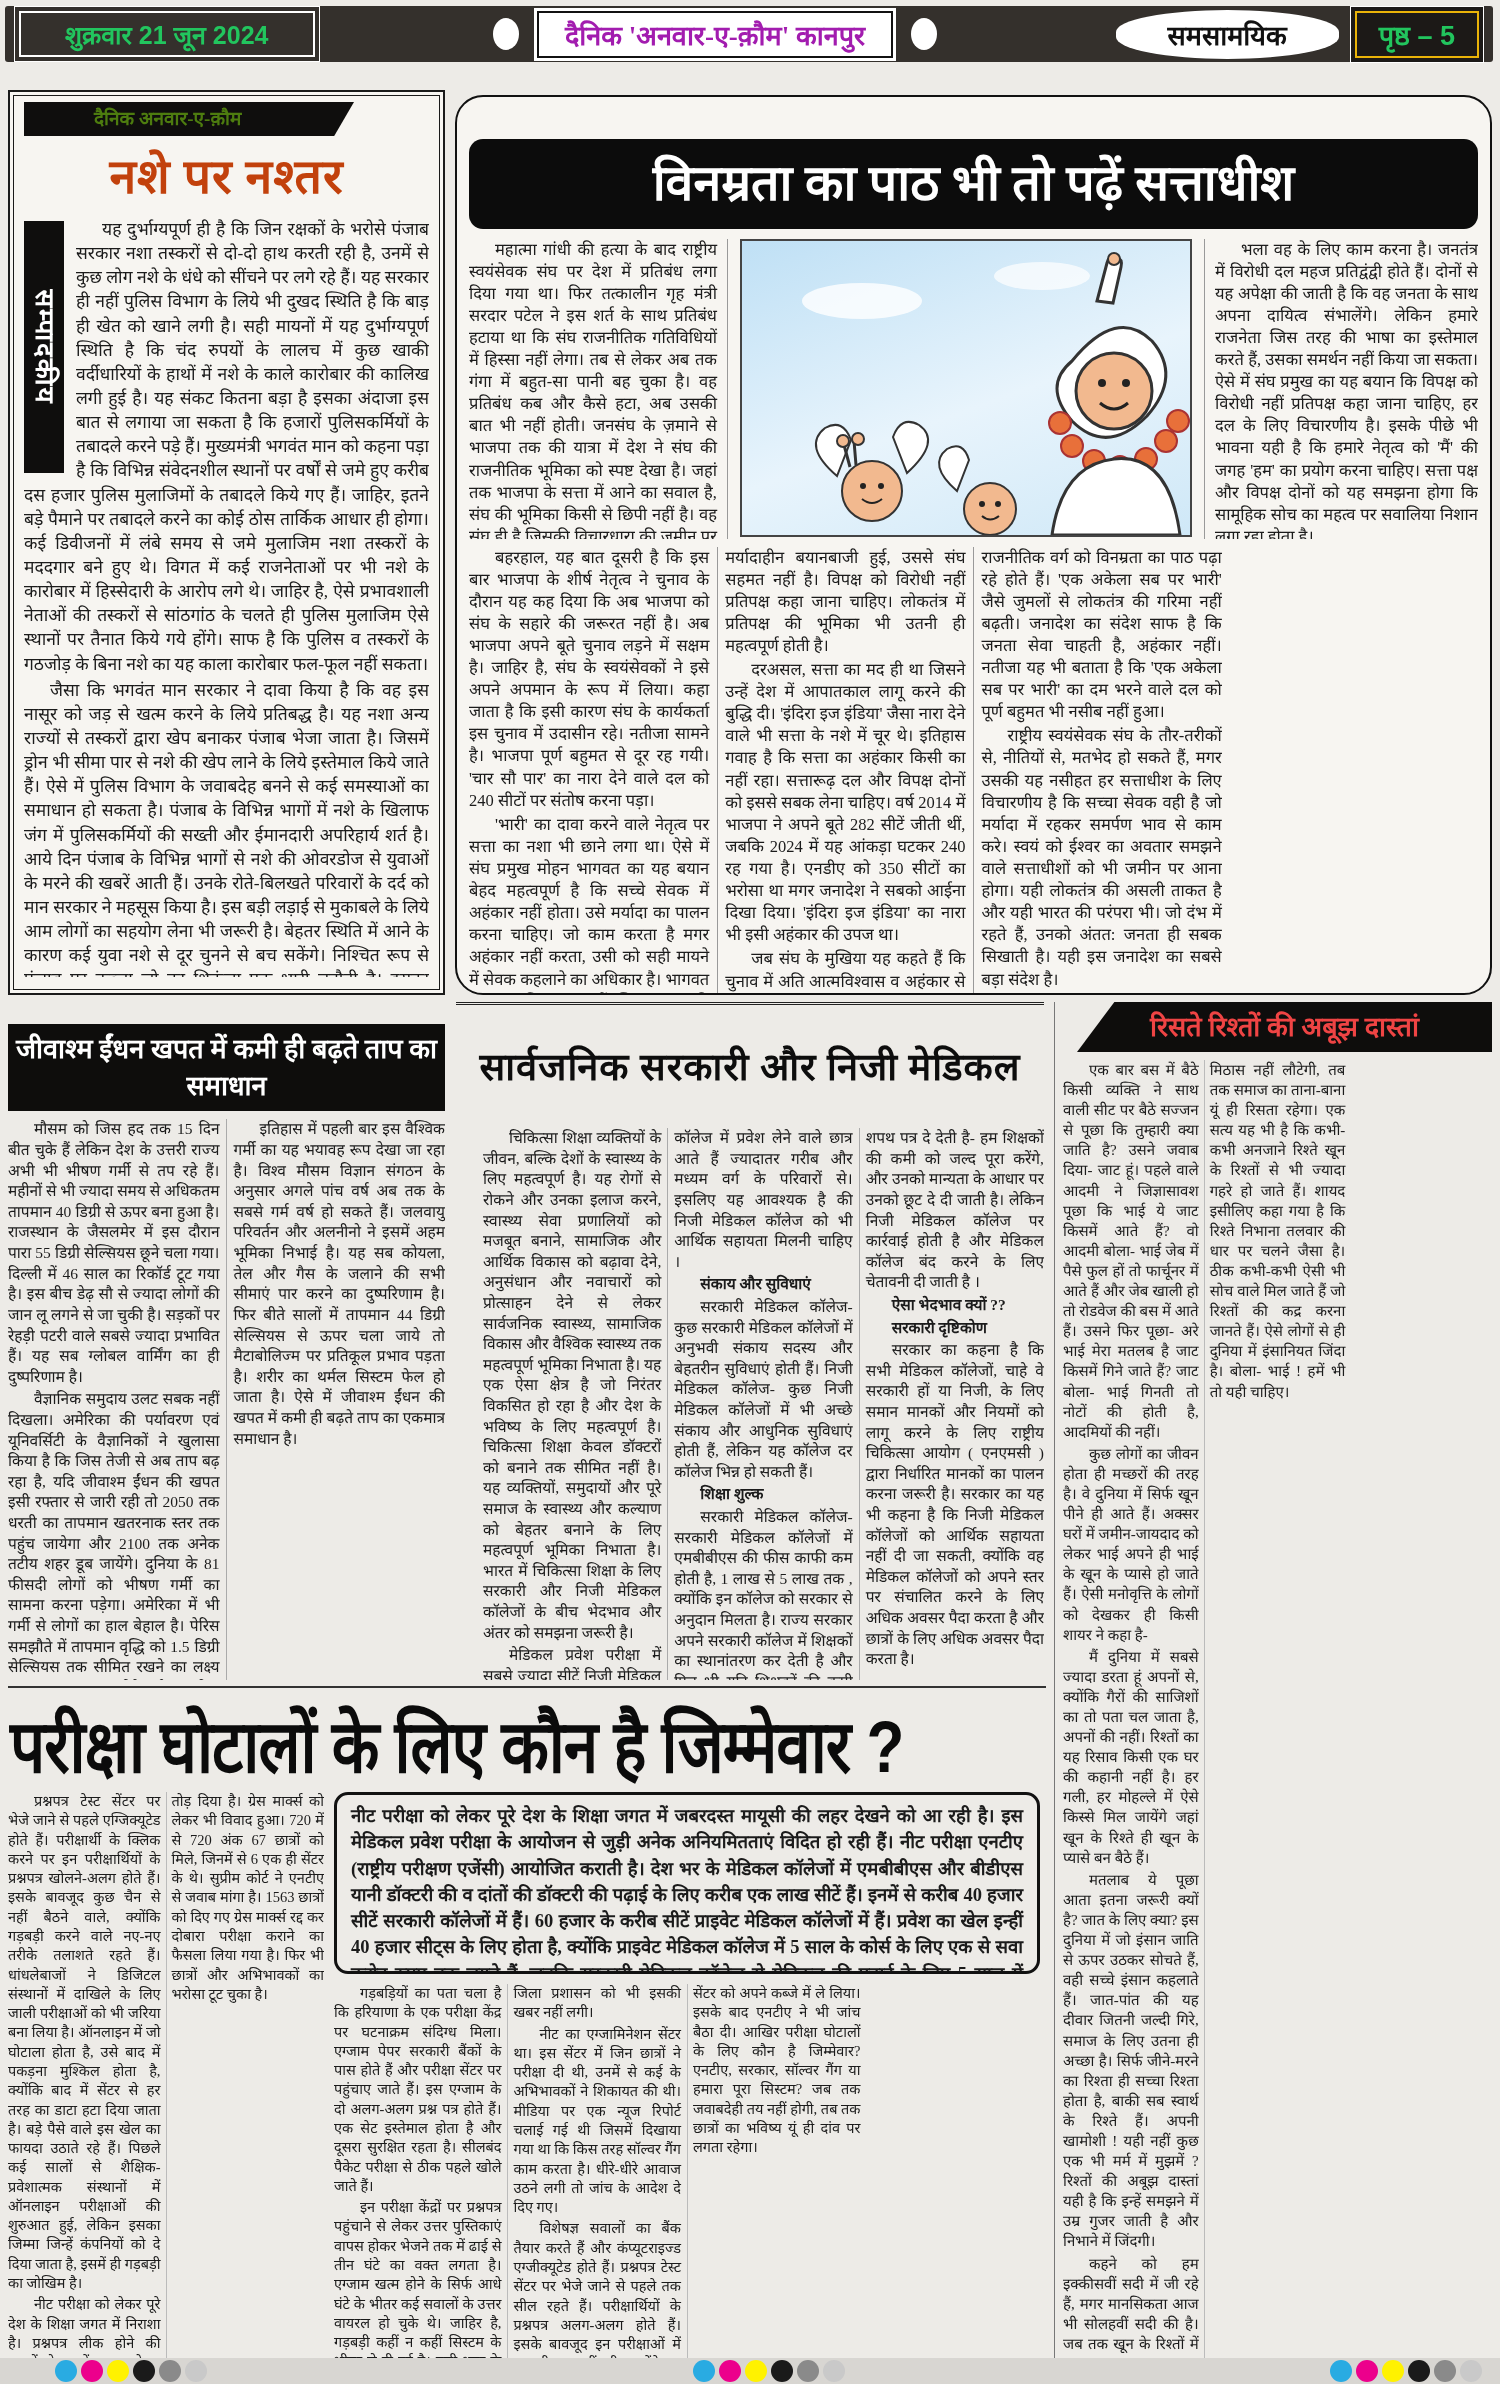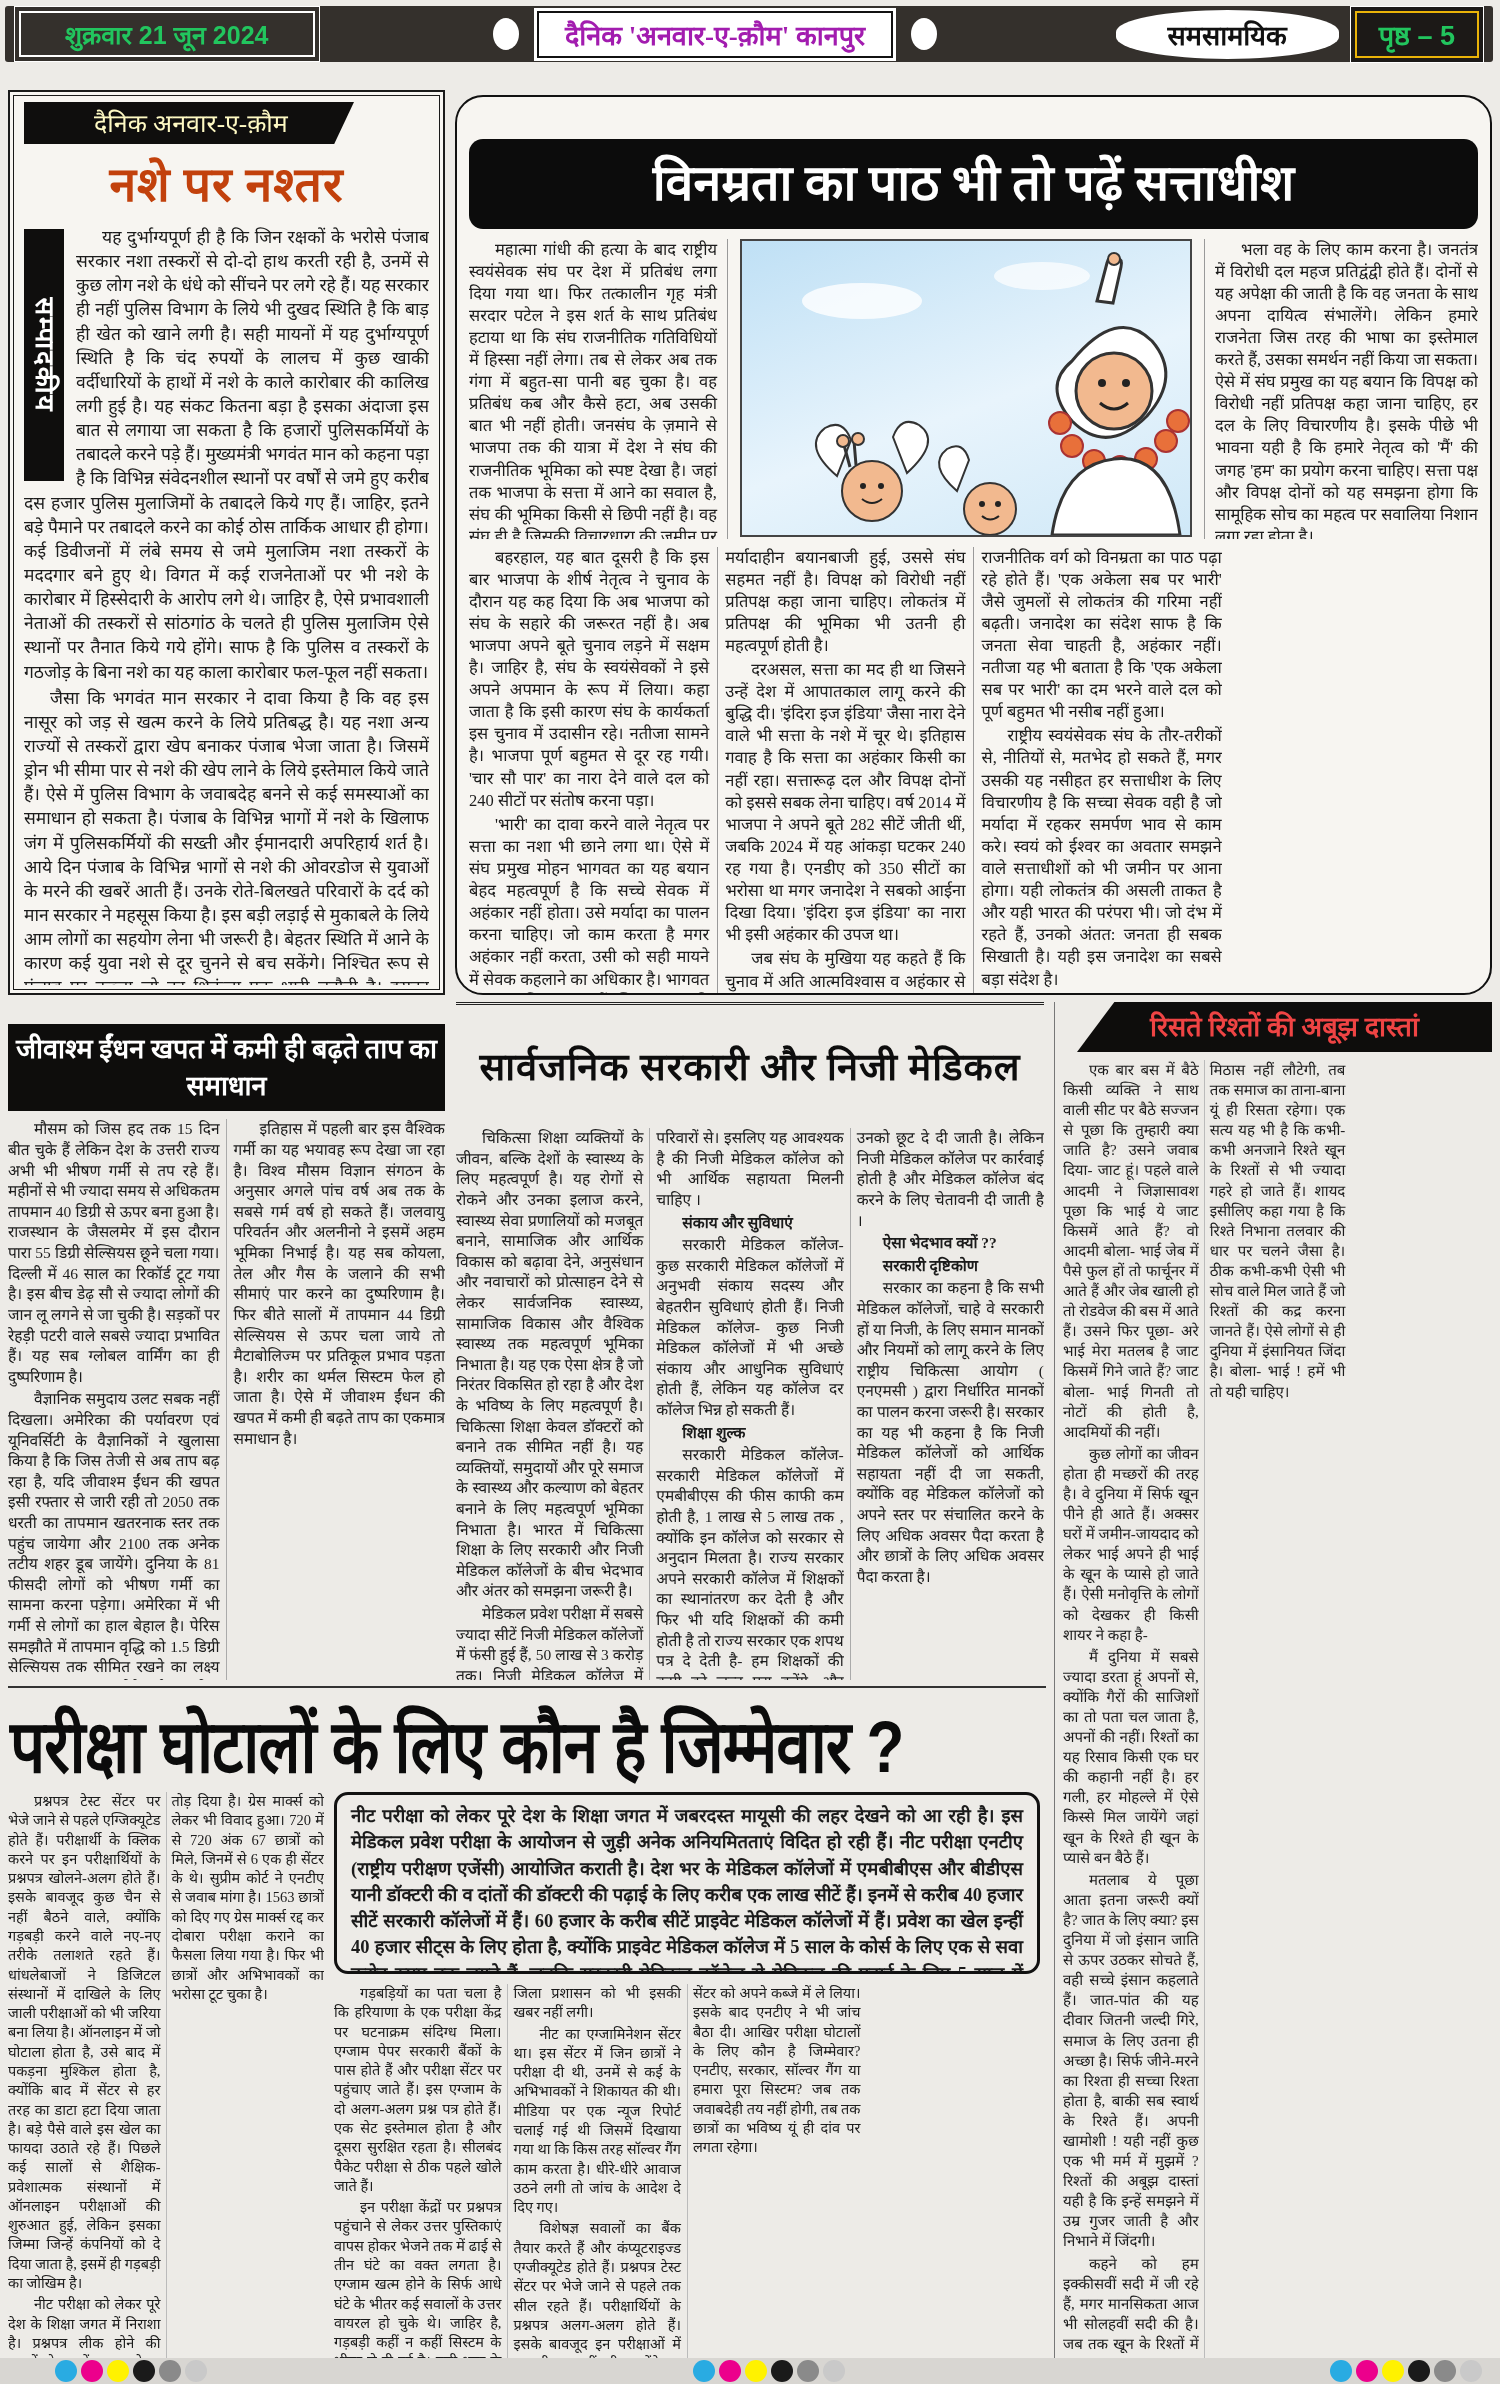--- a/index.html
+++ b/index.html
@@ -41,21 +41,21 @@
   
   .art-body p{margin:0 0 2px 0;text-align:justify;text-indent:26px;}
   .sub-head{font-weight:bold;text-indent:26px !important;}
   
   .editorial{
     position:absolute;left:8px;top:90px;width:437px;height:905px;
     background:#f7f5f1;border:2px solid #1a1a1a;box-shadow:inset 0 0 0 3px #f7f5f1,inset 0 0 0 4px #1a1a1a;
     box-sizing:border-box;padding:10px 14px 8px 14px;overflow:hidden;
   }
   .edit-ribbon{
-    background:#0f0e0d;color:#fef9c3;font-weight:normal;font-size:25px;
+    background:#0f0e0d;color:#4d7c0f;font-weight:bold;font-size:19px;
     padding:3px 0 5px 70px;
     clip-path:polygon(0 0,100% 0,94% 100%,0 100%);
     width:330px;box-sizing:border-box;
   }
   .edit-title{
     text-align:center;font-size:48px;font-weight:bold;color:#c2410c;
     margin:6px 0 10px 0;letter-spacing:1px;
   }
   .vert-label{
     float:left;width:40px;height:252px;background:#0f0e0d;margin:4px 12px 6px 0;
@@ -107,21 +107,21 @@
   .medical{
     position:absolute;left:456px;top:1002px;width:588px;height:678px;
     box-sizing:border-box;overflow:hidden;border-top:3px double #222;
   }
   .medical-head{
     text-align:center;font-weight:bold;font-size:38px;color:#0d0d0d;
     padding:2px 0 6px 0;letter-spacing:1px;
   }
   .medical-body{
     font-size:15.5px;line-height:1.33;height:600px;overflow:hidden;
-    column-count:3;column-gap:13px;column-rule:1px solid #aaa;column-fill:auto;
+    column-count:3;column-gap:13px;column-rule:1px solid #aaa;column-fill:auto;margin-left:27px;
   }
   .relations{
     position:absolute;left:1054px;top:1002px;width:438px;height:1374px;
     box-sizing:border-box;overflow:hidden;border-left:1px solid #777;
     padding-left:8px;
   }
   .relations-head{
     background:#0e0d0c;color:#ef4444;text-align:center;font-weight:bold;
     font-size:27px;padding:5px 10px 8px 10px;margin:0 0 8px 14px;
     clip-path:polygon(9% 0,100% 0,100% 100%,0 100%);

